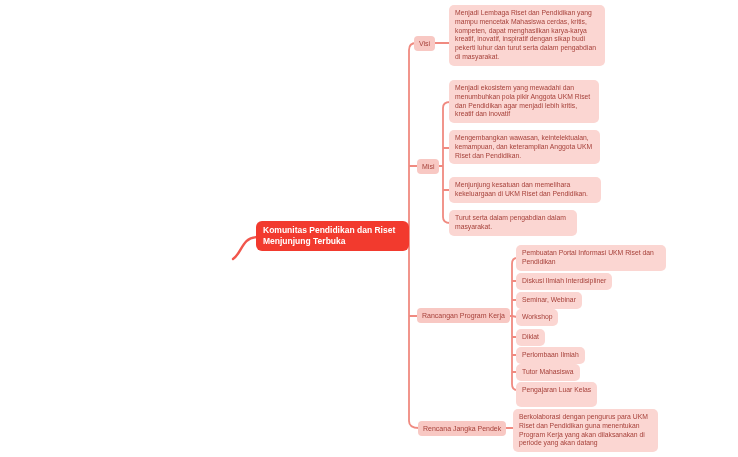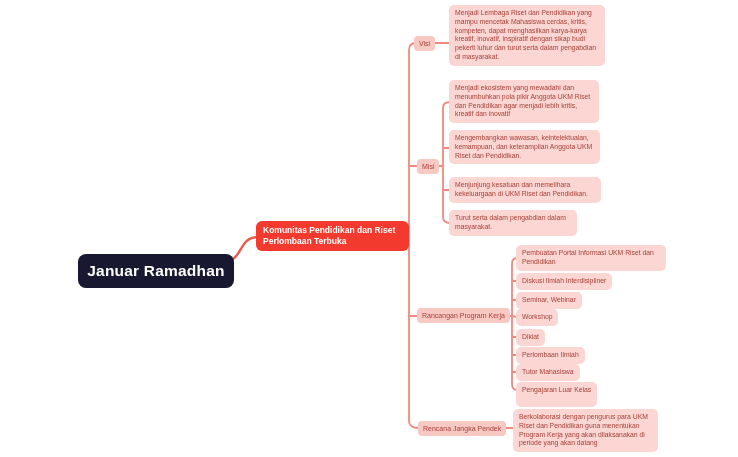--- a/index.html
+++ b/index.html
@@ -47,22 +47,21 @@
 
     <path class="ln" d="M 425 43 L 450 43"></path>
 
     <path class="ln" d="M 428 166 L 443 166 M 450 102 Q 443 102 443 108 L 443 217 Q 443 223 450 223 M 443 148 L 450 148 M 443 190 L 450 190"></path>
 
     <path class="ln" d="M 455 316 L 512 316 L 517 317 M 517 258 Q 512 258 512 264 L 512 384 Q 512 390 517 390 M 512 281 Q 512 281 517 281 M 512 300 L 517 300 M 512 337 L 517 337 M 512 355 L 517 355 M 512 372 L 517 372"></path>
 
     <path class="ln" d="M 458 428 L 514 428"></path>
   </svg>
 
-  <div class="node root-node">Januar Ramadhan</div>
-  <div class="node center-node">Komunitas Pendidikan dan Riset Perlombaan Terbuka</div>
+  <div class="node center-node">Komunitas Pendidikan dan Riset Menjunjung Terbuka</div>
 
   <div class="node branch-label" style="left:414px;top:36px;">Visi</div>
   <div class="node branch-label" style="left:417px;top:159px;">Misi</div>
   <div class="node branch-label" style="left:417px;top:308px;">Rancangan Program Kerja</div>
   <div class="node branch-label" style="left:418px;top:421px;">Rencana Jangka Pendek</div>
 
   <div class="node leaf" style="left:449px;top:5px;width:156px;">Menjadi Lembaga Riset dan Pendidikan yang mampu mencetak Mahasiswa cerdas, kritis, kompeten, dapat menghasilkan karya-karya kreatif, inovatif, inspiratif dengan sikap budi pekerti luhur dan turut serta dalam pengabdian di masyarakat.</div>
 
   <div class="node leaf" style="left:449px;top:80px;width:150px;">Menjadi ekosistem yang mewadahi dan menumbuhkan pola pikir Anggota UKM Riset dan Pendidikan agar menjadi lebih kritis, kreatif dan inovatif</div>
   <div class="node leaf" style="left:449px;top:130px;width:151px;">Mengembangkan wawasan, keintelektualan, kemampuan, dan keterampilan Anggota UKM Riset dan Pendidikan.</div>

